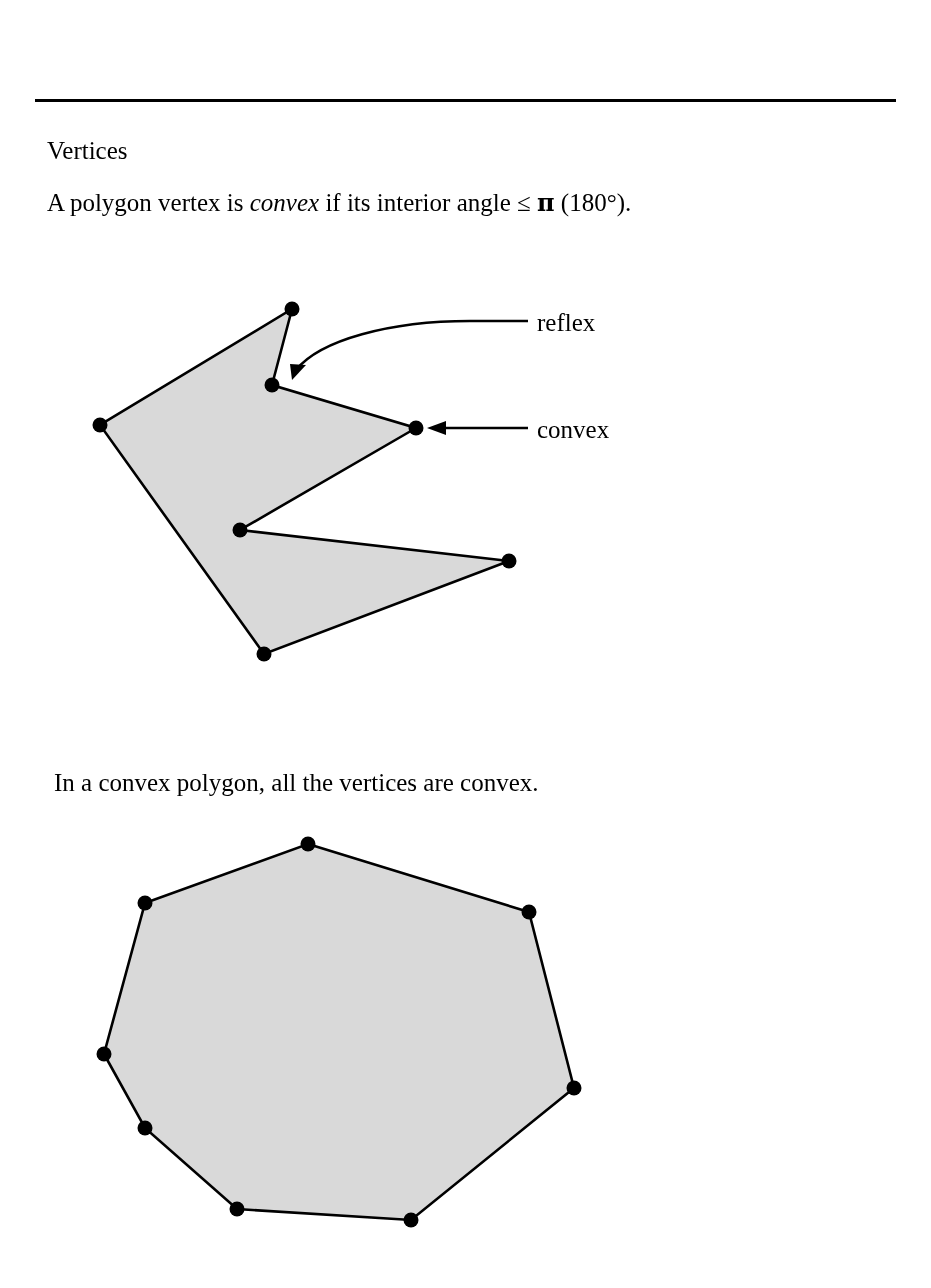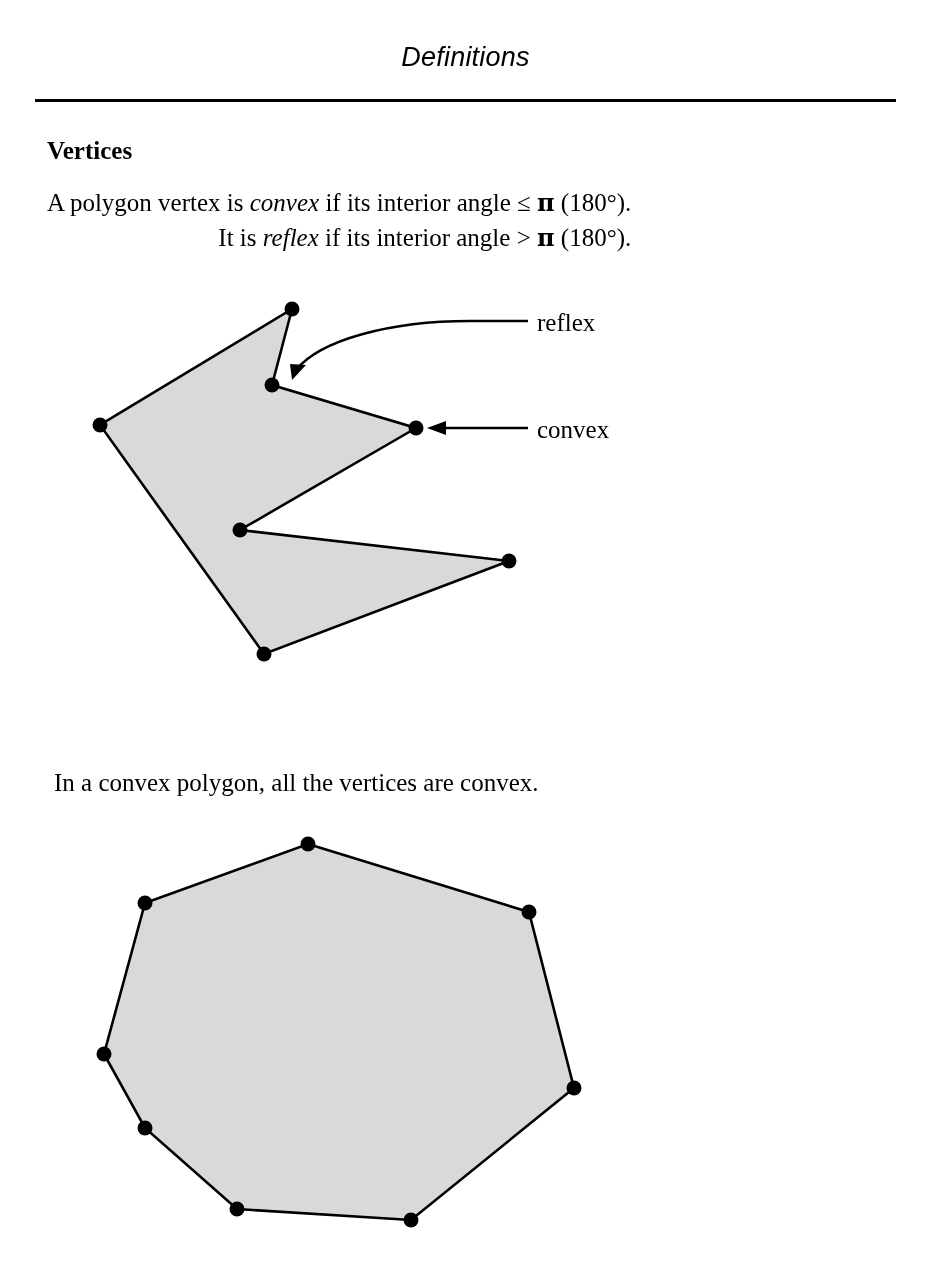--- a/index.html
+++ b/index.html
@@ -44,33 +44,32 @@
     width: 861px;
     height: 3px;
     background: #000000;
   }
 
   
   .section-heading {
     position: absolute;
     left: 47px;
     top: 136px;
-    font-weight: bold;
+    font-weight: normal;
     font-size: 25px;
     line-height: 30px;
     white-space: nowrap;
   }
   .para-block {
     position: absolute;
     left: 47px;
     top: 185px;
     font-size: 25px;
     line-height: 35px;
     white-space: nowrap;
-    text-align: right;
   }
   .para-line { display: block; }
   .it { font-style: italic; }
   .pi {
     font-family: "DejaVu Serif", "Liberation Serif", serif;
     font-weight: bold;
     font-size: 24px;
   }
 
   .para-convex {
@@ -101,32 +100,28 @@
   .fig-label {
     font-family: "Liberation Serif", "DejaVu Serif", serif;
     font-size: 25px;
     fill: #000000;
   }
 </style>
 </head>
 <body>
 
 <div class="page-header">
-  <div class="header-title">Definitions</div>
   <div class="header-rule"></div>
 </div>
 
 <div class="section-heading">Vertices</div>
 
 <div class="para-block">
   <span class="para-line">
     <span>A polygon vertex is </span><span class="it">convex</span><span> if its interior angle ≤ </span><span class="pi">π</span><span> (180°).</span>
-  </span>
-  <span class="para-line">
-    <span>It is </span><span class="it">reflex</span><span> if its interior angle &gt; </span><span class="pi">π</span><span> (180°).</span>
   </span>
 </div>
 
 <div class="figure" id="figure-reflex">
   <svg width="700" height="420" viewBox="0 0 700 420" xmlns="http://www.w3.org/2000/svg">
 
     <polygon points="292,29 272,105 416,148 240,250 509,281 264,374 100,145" fill="#D9D9D9" stroke="#000000" stroke-width="2.6" stroke-linejoin="miter"></polygon>
 
     <circle cx="292" cy="29" r="7.5" fill="#000000"></circle>
     <circle cx="272" cy="105" r="7.5" fill="#000000"></circle>

